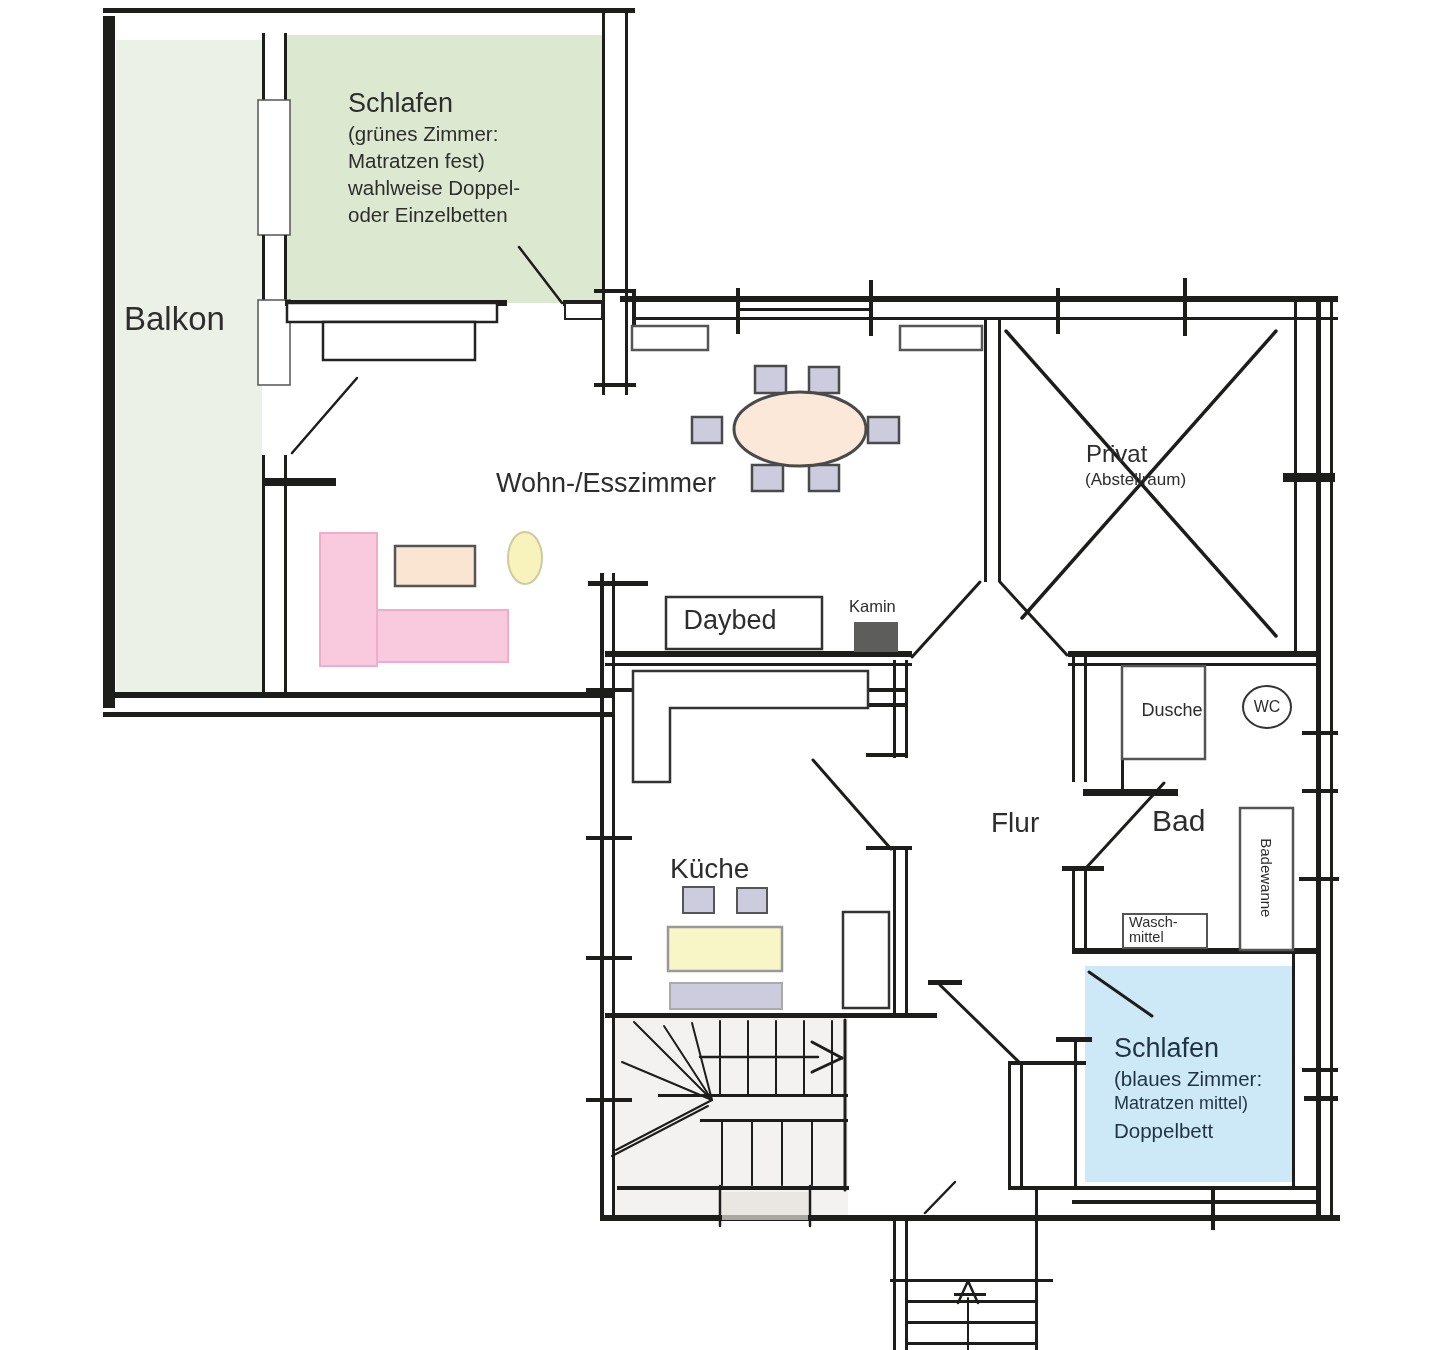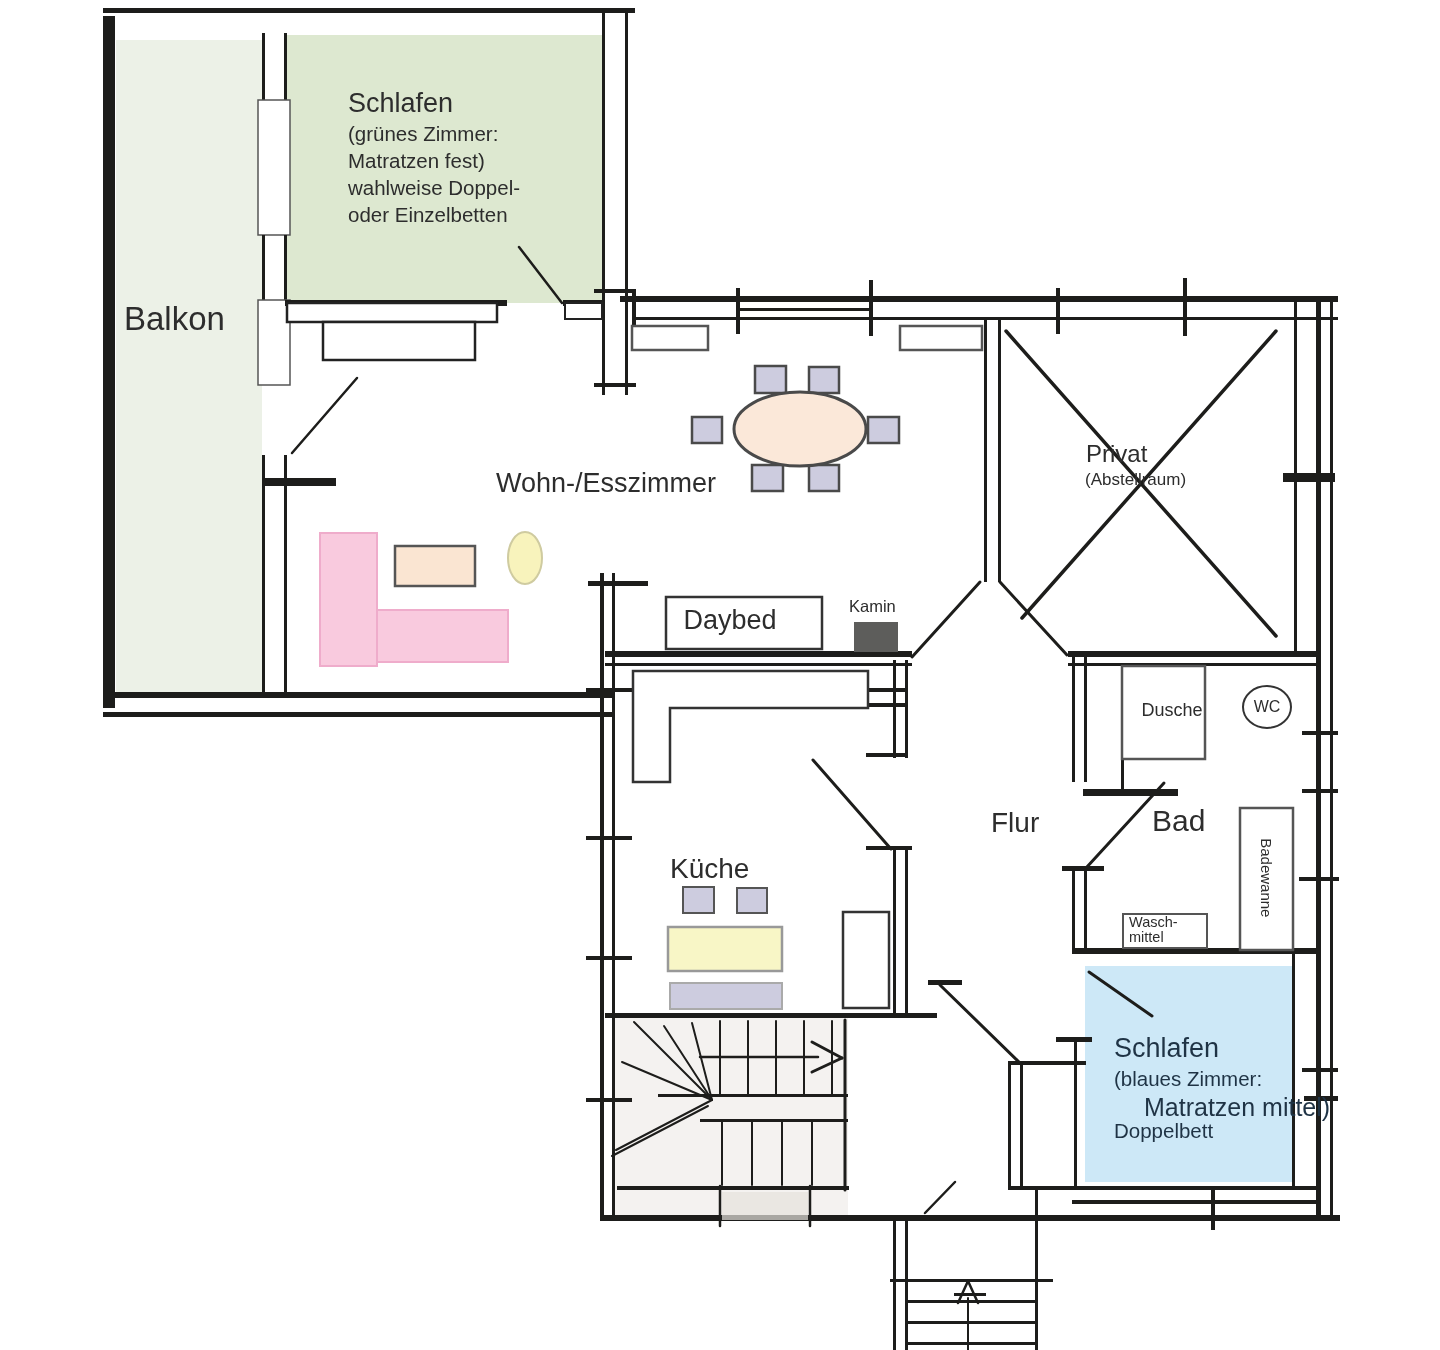--- a/index.html
+++ b/index.html
@@ -254,16 +254,16 @@
   <div class="lbl" style="left:1152px;top:803px;font-size:30px;">Bad</div>
 
   <div class="lbl center" style="left:1122px;top:700px;width:100px;font-size:18px;">Dusche</div>
   <div class="lbl center" style="left:1243px;top:698px;width:48px;font-size:16px;">WC</div>
   <div class="lbl center rot" style="left:1196px;top:869px;width:140px;font-size:15px;">Badewanne</div>
   <div class="lbl" style="left:1129px;top:915px;font-size:14.5px;line-height:15.5px;">Wasch-</div>
   <div class="lbl" style="left:1129px;top:930px;font-size:14.5px;line-height:15.5px;">mittel</div>
 
   <div class="lbl blue-text" style="left:1114px;top:1033px;font-size:27px;">Schlafen</div>
   <div class="lbl blue-text" style="left:1114px;top:1067px;font-size:20.5px;">(blaues Zimmer:</div>
-  <div class="lbl blue-text" style="left:1144px;top:1093px;font-size:25px;">Matratzen mittel)</div>
+  <div class="lbl blue-text" style="left:1114px;top:1093px;font-size:18px;">Matratzen mittel)</div>
   <div class="lbl blue-text" style="left:1114px;top:1119px;font-size:20.5px;">Doppelbett</div>
 
 </div>
 
 </body></html>

